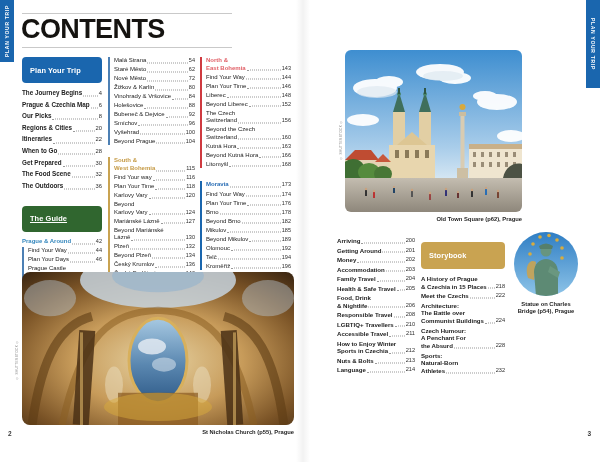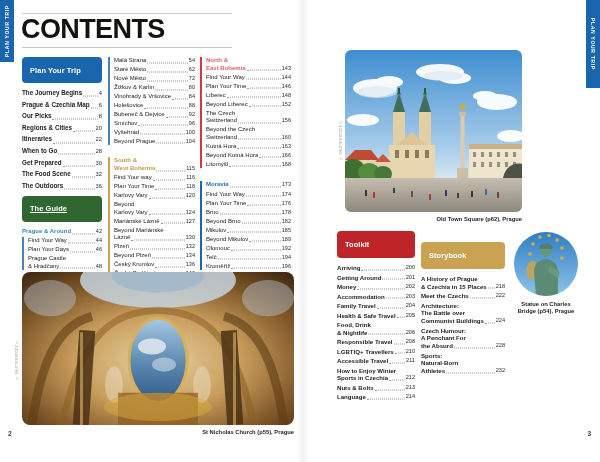--- a/index.html
+++ b/index.html
@@ -41,21 +41,21 @@
   .bar-blue{border-color:#4d80b4;} .bar-darkblue{border-color:#1a66ae;}
   .bar-gold{border-color:#c9a351;} .bar-red{border-color:#cf3a40;}
   .accent-lightblue{color:#3487bd;} .accent-gold{color:#c59a45;}
   .accent-red{color:#e16168;} .accent-blue{color:#2a6eb5;}
   .hdr .p{color:#2c2c2c;}
   #guide-sec{margin-top:6px;}
   #districts{margin-top:0;}
   #sw-sec{margin-top:12px;}
   #mor-sec{margin-top:13px;}
   #col1 .btn + .toclist{margin-top:5px;}
-  #guide-btn{margin-top:5px;text-decoration:underline;}
+  #guide-btn{margin-top:15px;text-decoration:underline;}
   
   figure{margin:0;position:absolute;overflow:hidden;}
   #fig-church{left:22px;top:272px;width:272px;height:153px;border-radius:8px;}
   #fig-square{left:345px;top:50px;width:177px;height:162px;border-radius:6px;}
   #fig-statue{left:514px;top:232px;width:64px;height:64px;border-radius:50%;}
   figure svg{display:block;width:100%;height:100%;}
   .caption{position:absolute;font-size:5.8px;font-weight:700;color:#1e1e1e;}
   #cap-church{left:22px;top:429px;width:272px;text-align:right;}
   #cap-square{left:345px;top:216px;width:177px;text-align:right;}
   #cap-statue{left:500px;top:301px;width:92px;text-align:center;line-height:7.4px;}
@@ -662,21 +662,20 @@
       <rect x="152" y="142" width="2" height="6" fill="#743"></rect>
         <circle cx="153" cy="141" r="1.2" fill="#caa27e"></circle>
     </g>
   </svg>
 </figure>
 
 <div class="credit" id="credit-right">© SHUTTERSTOCK ©</div>
 <div class="caption" id="cap-square">Old Town Square (p62), Prague</div>
 
 <div class="col" id="toolkit">
-  <div class="btn btn-red">Toolkit</div>
   <div class="toclist">
       <div class="entry">
         <div class="tline">
           <span class="t">Arriving</span>
           <span class="dots"></span>
           <span class="p">200</span>
         </div>
       </div>
       <div class="entry">
         <div class="tline">

